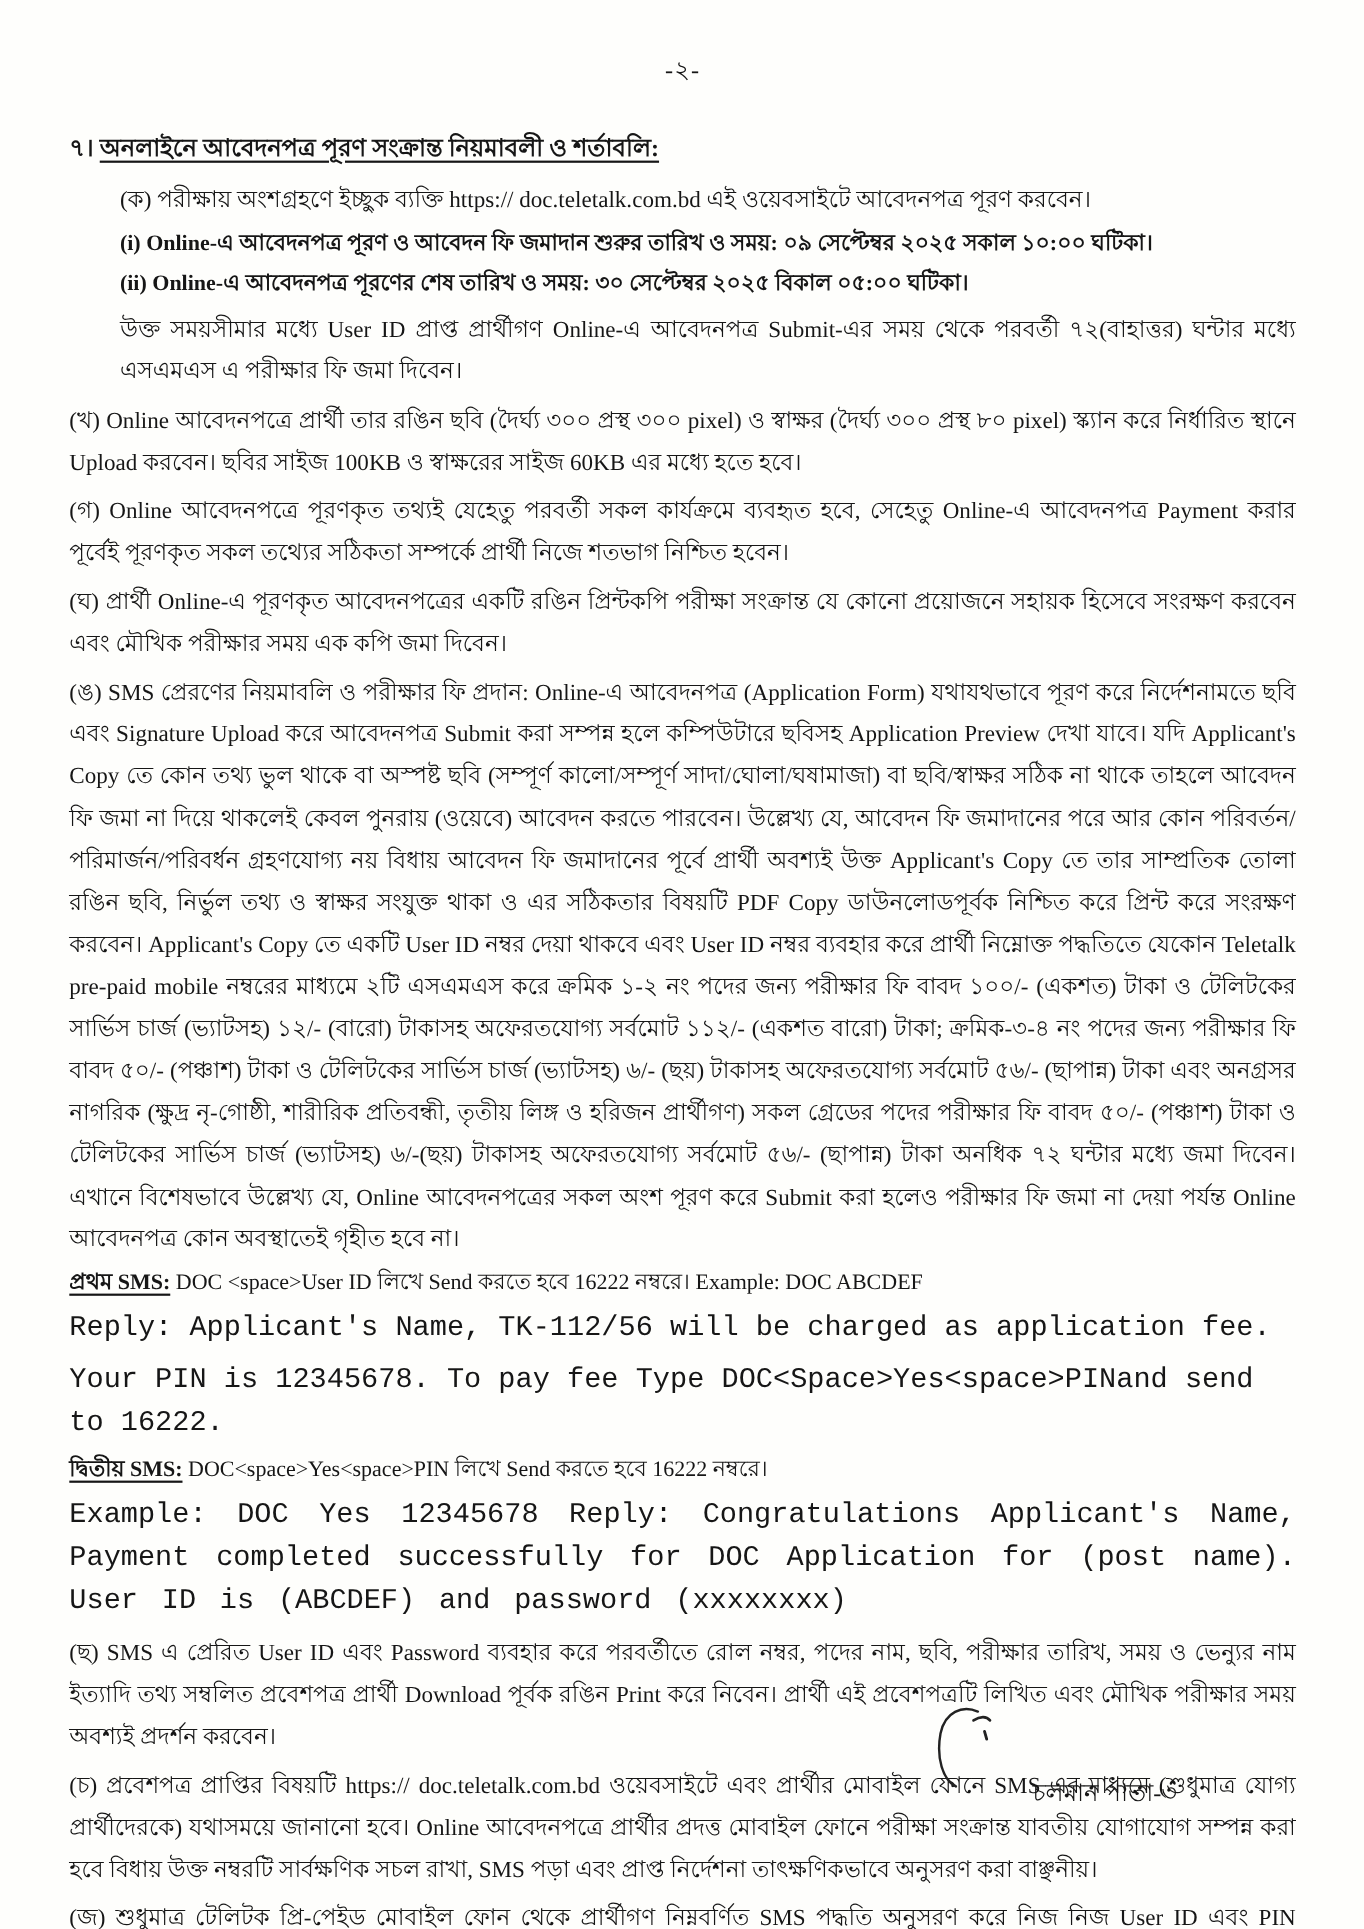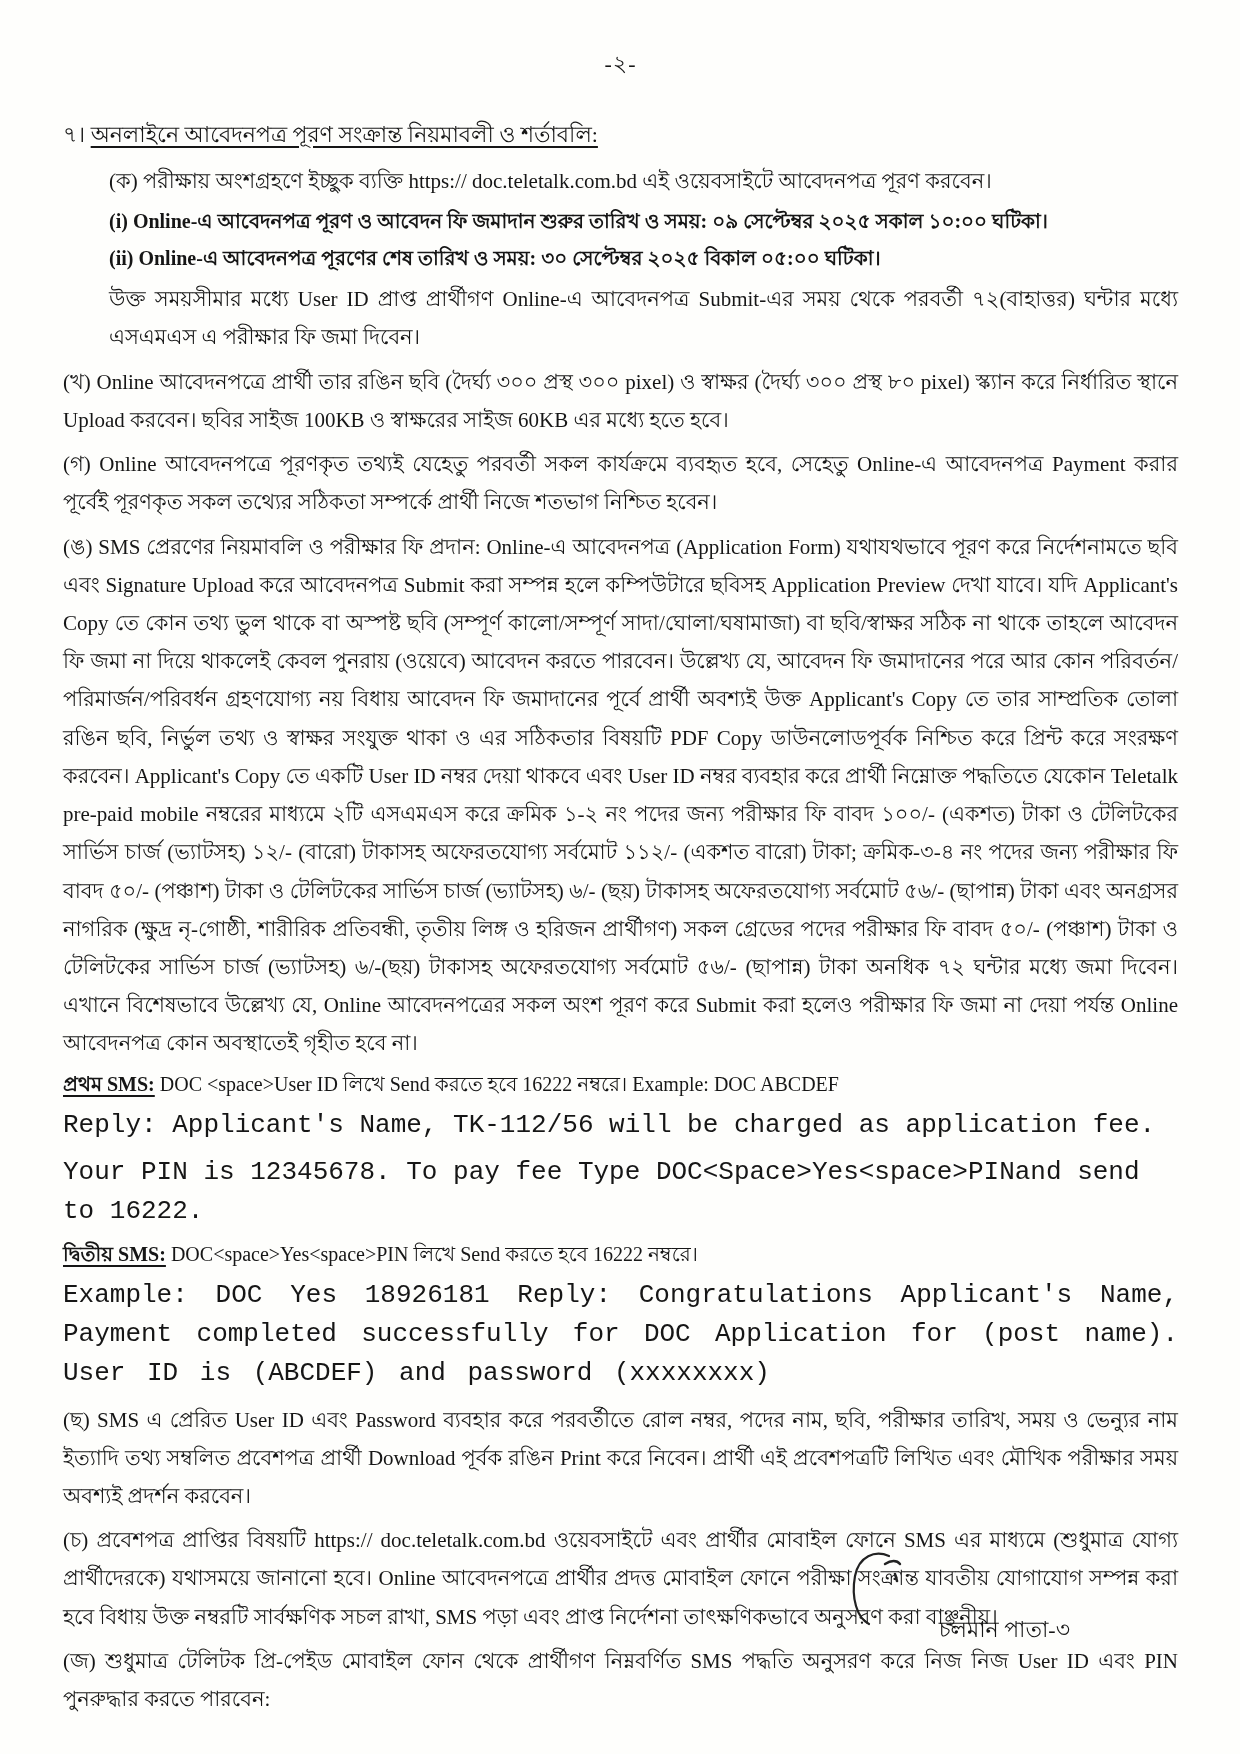--- a/index.html
+++ b/index.html
@@ -19,21 +19,21 @@
     overflow:hidden;
   }
   .pagenum{
     text-align:center;
     font-size:22px;
     margin-bottom:34px;
     letter-spacing:1px;
   }
   .heading{
     font-size:22px;
-    font-weight:normal;
+    font-weight:bold;
     margin-bottom:8px;
   }
   .u{text-decoration:underline;text-underline-offset:4px;}
   p{
     margin:0 0 6px 0;
     font-size:21px;
     line-height:1.82;
     text-align:justify;
   }
   .nojust{text-align:left;}
@@ -71,34 +71,35 @@
     <span class="u">অনলাইনে আবেদনপত্র পূরণ সংক্রান্ত নিয়মাবলী ও শর্তাবলি:</span>
   </div>
 
   <p class="ind1 nojust">(ক) পরীক্ষায় অংশগ্রহণে ইচ্ছুক ব্যক্তি https:// doc.teletalk.com.bd এই ওয়েবসাইটে আবেদনপত্র পূরণ করবেন।</p>
   <p class="ind1 bold nojust smsline">(i) Online-এ আবেদনপত্র পূরণ ও আবেদন ফি জমাদান শুরুর তারিখ ও সময়: ০৯ সেপ্টেম্বর ২০২৫ সকাল ১০:০০ ঘটিকা।</p>
   <p class="ind1 bold nojust smsline">(ii) Online-এ আবেদনপত্র পূরণের শেষ তারিখ ও সময়: ৩০ সেপ্টেম্বর ২০২৫ বিকাল ০৫:০০ ঘটিকা।</p>
   <p class="ind1">উক্ত সময়সীমার মধ্যে User ID প্রাপ্ত প্রার্থীগণ Online-এ আবেদনপত্র Submit-এর সময় থেকে পরবর্তী ৭২(বাহাত্তর) ঘন্টার মধ্যে এসএমএস এ পরীক্ষার ফি জমা দিবেন।</p>
 
   <p>(খ) Online আবেদনপত্রে প্রার্থী তার রঙিন ছবি (দৈর্ঘ্য ৩০০ প্রস্থ ৩০০ pixel) ও স্বাক্ষর (দৈর্ঘ্য ৩০০ প্রস্থ ৮০ pixel) স্ক্যান করে নির্ধারিত স্থানে Upload করবেন। ছবির সাইজ 100KB ও স্বাক্ষরের সাইজ 60KB এর মধ্যে হতে হবে।</p>
   <p>(গ) Online আবেদনপত্রে পূরণকৃত তথ্যই যেহেতু পরবর্তী সকল কার্যক্রমে ব্যবহৃত হবে, সেহেতু Online-এ আবেদনপত্র Payment করার পূর্বেই পূরণকৃত সকল তথ্যের সঠিকতা সম্পর্কে প্রার্থী নিজে শতভাগ নিশ্চিত হবেন।</p>
+  <p>(ঘ) প্রার্থী Online-এ পূরণকৃত আবেদনপত্রের একটি রঙিন প্রিন্টকপি পরীক্ষা সংক্রান্ত যে কোনো প্রয়োজনে সহায়ক হিসেবে সংরক্ষণ করবেন এবং মৌখিক পরীক্ষার সময় এক কপি জমা দিবেন।</p>
   <p>(ঙ) SMS প্রেরণের নিয়মাবলি ও পরীক্ষার ফি প্রদান: Online-এ আবেদনপত্র (Application Form) যথাযথভাবে পূরণ করে নির্দেশনামতে ছবি এবং Signature Upload করে আবেদনপত্র Submit করা সম্পন্ন হলে কম্পিউটারে ছবিসহ Application Preview দেখা যাবে। যদি Applicant's Copy তে কোন তথ্য ভুল থাকে বা অস্পষ্ট ছবি (সম্পূর্ণ কালো/সম্পূর্ণ সাদা/ঘোলা/ঘষামাজা) বা ছবি/স্বাক্ষর সঠিক না থাকে তাহলে আবেদন ফি জমা না দিয়ে থাকলেই কেবল পুনরায় (ওয়েবে) আবেদন করতে পারবেন। উল্লেখ্য যে, আবেদন ফি জমাদানের পরে আর কোন পরিবর্তন/পরিমার্জন/পরিবর্ধন গ্রহণযোগ্য নয় বিধায় আবেদন ফি জমাদানের পূর্বে প্রার্থী অবশ্যই উক্ত Applicant's Copy তে তার সাম্প্রতিক তোলা রঙিন ছবি, নির্ভুল তথ্য ও স্বাক্ষর সংযুক্ত থাকা ও এর সঠিকতার বিষয়টি PDF Copy ডাউনলোডপূর্বক নিশ্চিত করে প্রিন্ট করে সংরক্ষণ করবেন। Applicant's Copy তে একটি User ID নম্বর দেয়া থাকবে এবং User ID নম্বর ব্যবহার করে প্রার্থী নিম্নোক্ত পদ্ধতিতে যেকোন Teletalk pre-paid mobile নম্বরের মাধ্যমে ২টি এসএমএস করে ক্রমিক ১-২ নং পদের জন্য পরীক্ষার ফি বাবদ ১০০/- (একশত) টাকা ও টেলিটকের সার্ভিস চার্জ (ভ্যাটসহ) ১২/- (বারো) টাকাসহ অফেরতযোগ্য সর্বমোট ১১২/- (একশত বারো) টাকা; ক্রমিক-৩-৪ নং পদের জন্য পরীক্ষার ফি বাবদ ৫০/- (পঞ্চাশ) টাকা ও টেলিটকের সার্ভিস চার্জ (ভ্যাটসহ) ৬/- (ছয়) টাকাসহ অফেরতযোগ্য সর্বমোট ৫৬/- (ছাপান্ন) টাকা এবং অনগ্রসর নাগরিক (ক্ষুদ্র নৃ-গোষ্ঠী, শারীরিক প্রতিবন্ধী, তৃতীয় লিঙ্গ ও হরিজন প্রার্থীগণ) সকল গ্রেডের পদের পরীক্ষার ফি বাবদ ৫০/- (পঞ্চাশ) টাকা ও টেলিটকের সার্ভিস চার্জ (ভ্যাটসহ) ৬/-(ছয়) টাকাসহ অফেরতযোগ্য সর্বমোট ৫৬/- (ছাপান্ন) টাকা অনধিক ৭২ ঘন্টার মধ্যে জমা দিবেন। এখানে বিশেষভাবে উল্লেখ্য যে, Online আবেদনপত্রের সকল অংশ পূরণ করে Submit করা হলেও পরীক্ষার ফি জমা না দেয়া পর্যন্ত Online আবেদনপত্র কোন অবস্থাতেই গৃহীত হবে না।</p>
 
   <p class="smsline">
     <span class="bold u">প্রথম SMS:</span>
     <span>DOC &lt;space&gt;User ID লিখে Send করতে হবে 16222 নম্বরে। Example: DOC ABCDEF</span>
   </p>
   <p class="eng nojust">Reply: Applicant's Name, TK-112/56 will be charged as application fee.</p>
   <p class="eng nojust">Your PIN is 12345678. To pay fee Type DOC&lt;Space&gt;Yes&lt;space&gt;PINand send to 16222.</p>
 
   <p class="smsline">
     <span class="bold u">দ্বিতীয় SMS:</span>
     <span>DOC&lt;space&gt;Yes&lt;space&gt;PIN লিখে Send করতে হবে 16222 নম্বরে।</span>
   </p>
-  <p class="eng just">Example: DOC Yes 18926181 Reply: Congratulations Applicant's Name, Payment completed successfully for DOC Application for (post name). User ID is (ABCDEF) and password (xxxxxxxx)</p>
+  <p class="eng just">Example: DOC Yes 12345678 Reply: Congratulations Applicant's Name, Payment completed successfully for DOC Application for (post name). User ID is (ABCDEF) and password (xxxxxxxx)</p>
 
   <p>(ছ) SMS এ প্রেরিত User ID এবং Password ব্যবহার করে পরবর্তীতে রোল নম্বর, পদের নাম, ছবি, পরীক্ষার তারিখ, সময় ও ভেন্যুর নাম ইত্যাদি তথ্য সম্বলিত প্রবেশপত্র প্রার্থী Download পূর্বক রঙিন Print করে নিবেন। প্রার্থী এই প্রবেশপত্রটি লিখিত এবং মৌখিক পরীক্ষার সময় অবশ্যই প্রদর্শন করবেন।</p>
   <p>(চ) প্রবেশপত্র প্রাপ্তির বিষয়টি https:// doc.teletalk.com.bd ওয়েবসাইটে এবং প্রার্থীর মোবাইল ফোনে SMS এর মাধ্যমে (শুধুমাত্র যোগ্য প্রার্থীদেরকে) যথাসময়ে জানানো হবে। Online আবেদনপত্রে প্রার্থীর প্রদত্ত মোবাইল ফোনে পরীক্ষা সংক্রান্ত যাবতীয় যোগাযোগ সম্পন্ন করা হবে বিধায় উক্ত নম্বরটি সার্বক্ষণিক সচল রাখা, SMS পড়া এবং প্রাপ্ত নির্দেশনা তাৎক্ষণিকভাবে অনুসরণ করা বাঞ্ছনীয়।</p>
   <p>(জ) শুধুমাত্র টেলিটক প্রি-পেইড মোবাইল ফোন থেকে প্রার্থীগণ নিম্নবর্ণিত SMS পদ্ধতি অনুসরণ করে নিজ নিজ User ID এবং PIN পুনরুদ্ধার করতে পারবেন:</p>
 
   <svg class="mark" width="72" height="86" viewBox="0 0 72 86">
     <path d="M44 8 C30 2, 14 8, 10 28 C6 50, 12 70, 24 76" fill="none" stroke="#222" stroke-width="2.2" stroke-linecap="round"></path>
     <path d="M40 16 C46 12, 52 12, 55 16" fill="none" stroke="#222" stroke-width="2.4" stroke-linecap="round"></path>
     <path d="M50 26 L52 33" fill="none" stroke="#222" stroke-width="2.6" stroke-linecap="round"></path>
   </svg>

